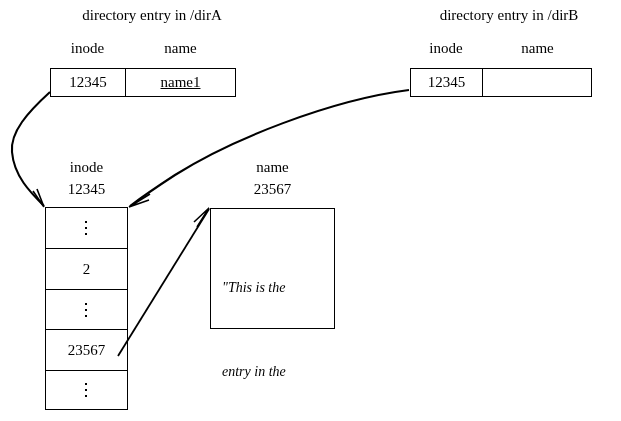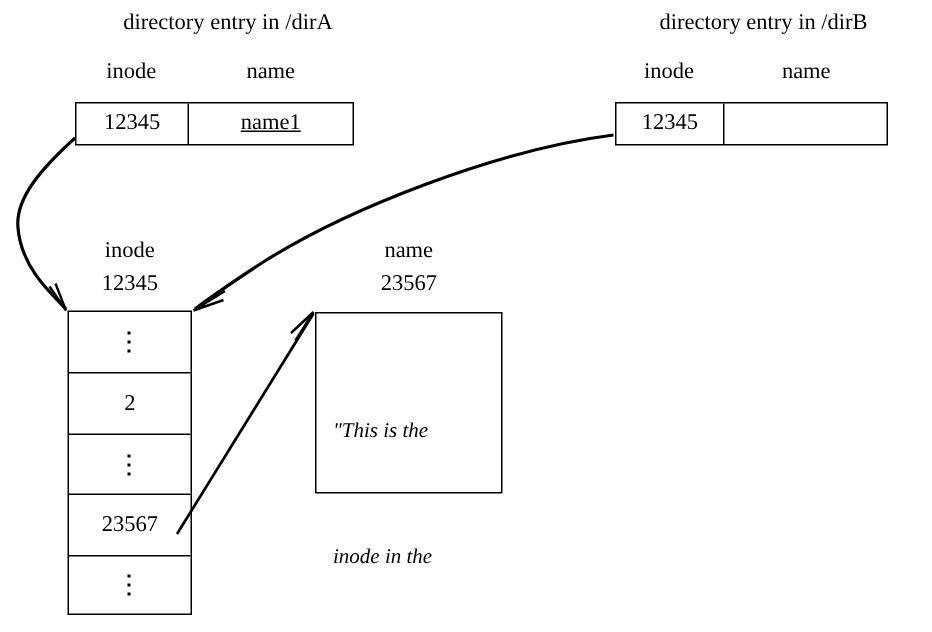--- a/index.html
+++ b/index.html
@@ -157,21 +157,21 @@
 
     </div>
   </div>
 
   <div class="lbl center" style="left:210px; top:160px; width:125px;">name</div>
   <div class="lbl center" style="left:210px; top:182px; width:125px;">23567</div>
 
   <div id="block-box" style="left:210px; top:208px; width:125px; height:121px;">
     <div class="btext">
       <div>"This is the</div>
-      <div>inode in the</div>
+      <div>entry in the</div>
       
     </div>
   </div>
 
   <svg id="arrows" viewBox="0 0 621 421">
 
     <path d="M 50,92 C 28,112 10,132 12,152 C 14,176 30,192 44,206" fill="none" stroke="#000" stroke-width="2.1"></path>
     <path d="M 44,207 L 33,191 M 44,207 L 37,189" fill="none" stroke="#000" stroke-width="1.6" stroke-linecap="butt"></path>
 
     <path d="M 409,90 C 330,100 230,140 175,175 C 152,190 138,200 130,206" fill="none" stroke="#000" stroke-width="2.1"></path>

